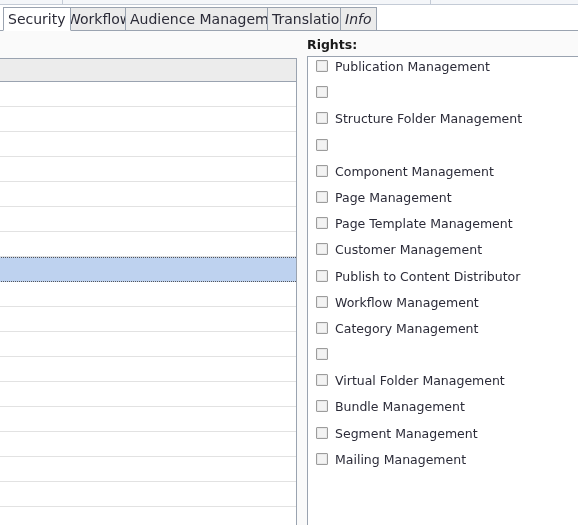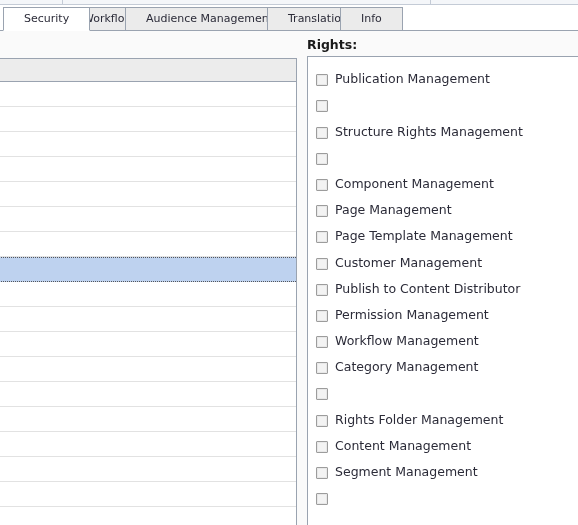--- a/index.html
+++ b/index.html
@@ -54,23 +54,23 @@
     background: #9aa3b0;
   }
   .tab {
     position: absolute;
     top: 0;
     height: 24px;
     box-sizing: border-box;
     border: 1px solid #9aa3b0;
     background: #ebebeb;
     color: #2b2b38;
-    font-size: 11px;
+    font-size: 14px;
     line-height: 22px;
-    padding: 0 20px;
+    padding: 0 4px;
     white-space: nowrap;
     cursor: default;
   }
   .tab.active {
     background: #ffffff;
     border-bottom: 1px solid #ffffff;
     z-index: 5;
   }
 
   
@@ -136,21 +136,21 @@
     border: 1px solid #9aa3b0;
     border-right: none;
     overflow: hidden;
   }
   .rights-list {
     position: relative;
     padding-top: 3px;
   }
   .right-item {
     display: flex;
-    align-items: flex-end;
+    align-items: flex-start;
     height: 26.2px;
     padding-left: 8px;
     cursor: default;
   }
   .cbx {
     width: 12px;
     height: 12px;
     min-width: 12px;
     box-sizing: border-box;
     border: 1px solid #9c9c9c;
@@ -181,21 +181,21 @@
   <div class="top-strip-sep" style="left:62px;"></div>
   <div class="top-strip-sep" style="left:430px;"></div>
 </div>
 
 <div class="tabbar">
   <div class="tabbar-baseline"></div>
   <div class="tab active" style="left:3px;"><span>Security</span></div>
   <div class="tab" style="left:62px;text-align:center;"><span>Workflow</span></div>
   <div class="tab" style="left:125px;"><span>Audience Management</span></div>
   <div class="tab" style="left:267px;"><span>Translation</span></div>
-  <div class="tab" style="left:340px;"><span>Info</span></div>
+  <div class="tab" style="left:340px;font-style:italic;"><span>Info</span></div>
 </div>
 
 <div class="content">
 
   <div class="left-panel">
     <div class="lp-header">
       <span></span>
     </div>
     <div class="lp-body" id="members-rows">
         <div class="lp-row"><span></span></div>
@@ -224,21 +224,21 @@
     <div class="rights-list" id="rights-rows">
         <div class="right-item">
           <span class="cbx"></span>
           <span class="right-label">Publication Management</span>
         </div>
         <div class="right-item">
           <span class="cbx"></span>
         </div>
         <div class="right-item">
           <span class="cbx"></span>
-          <span class="right-label">Structure Rights Management</span>
+          <span class="right-label">Structure Folder Management</span>
         </div>
         <div class="right-item">
           <span class="cbx"></span>
         </div>
         <div class="right-item">
           <span class="cbx"></span>
           <span class="right-label">Component Management</span>
         </div>
         <div class="right-item">
           <span class="cbx"></span>
@@ -251,44 +251,41 @@
         <div class="right-item">
           <span class="cbx"></span>
           <span class="right-label">Customer Management</span>
         </div>
         <div class="right-item">
           <span class="cbx"></span>
           <span class="right-label">Publish to Content Distributor</span>
         </div>
         <div class="right-item">
           <span class="cbx"></span>
-          <span class="right-label">Permission Management</span>
-        </div>
-        <div class="right-item">
-          <span class="cbx"></span>
           <span class="right-label">Workflow Management</span>
         </div>
         <div class="right-item">
           <span class="cbx"></span>
           <span class="right-label">Category Management</span>
         </div>
         <div class="right-item">
           <span class="cbx"></span>
         </div>
         <div class="right-item">
           <span class="cbx"></span>
-          <span class="right-label">Rights Folder Management</span>
-        </div>
-        <div class="right-item">
-          <span class="cbx"></span>
-          <span class="right-label">Content Management</span>
+          <span class="right-label">Virtual Folder Management</span>
+        </div>
+        <div class="right-item">
+          <span class="cbx"></span>
+          <span class="right-label">Bundle Management</span>
         </div>
         <div class="right-item">
           <span class="cbx"></span>
           <span class="right-label">Segment Management</span>
         </div>
         <div class="right-item">
           <span class="cbx"></span>
+          <span class="right-label">Mailing Management</span>
         </div>
       </div>
   </div>
 
 </div>
 
 </body></html>

